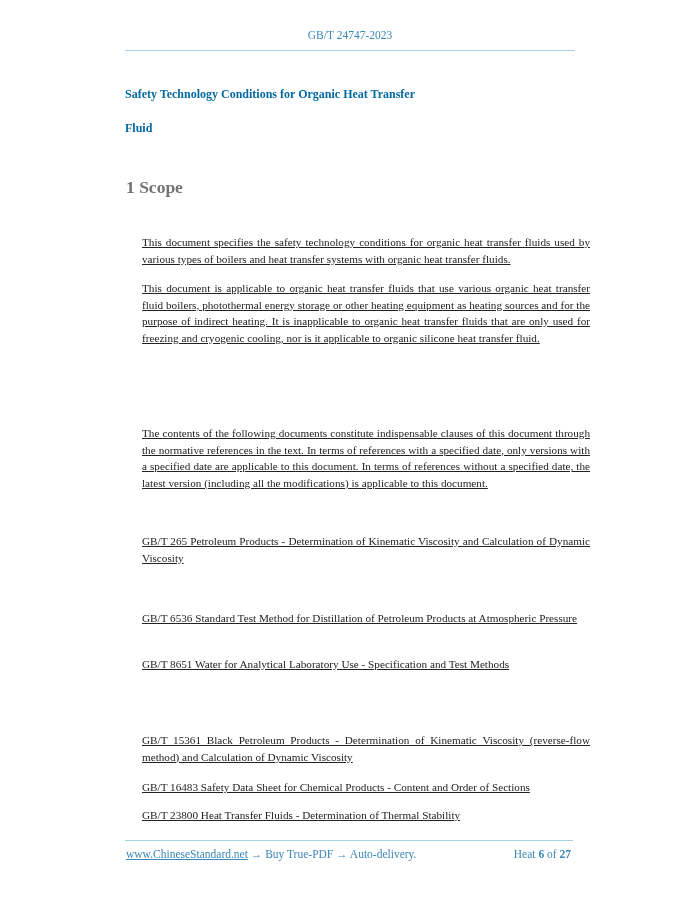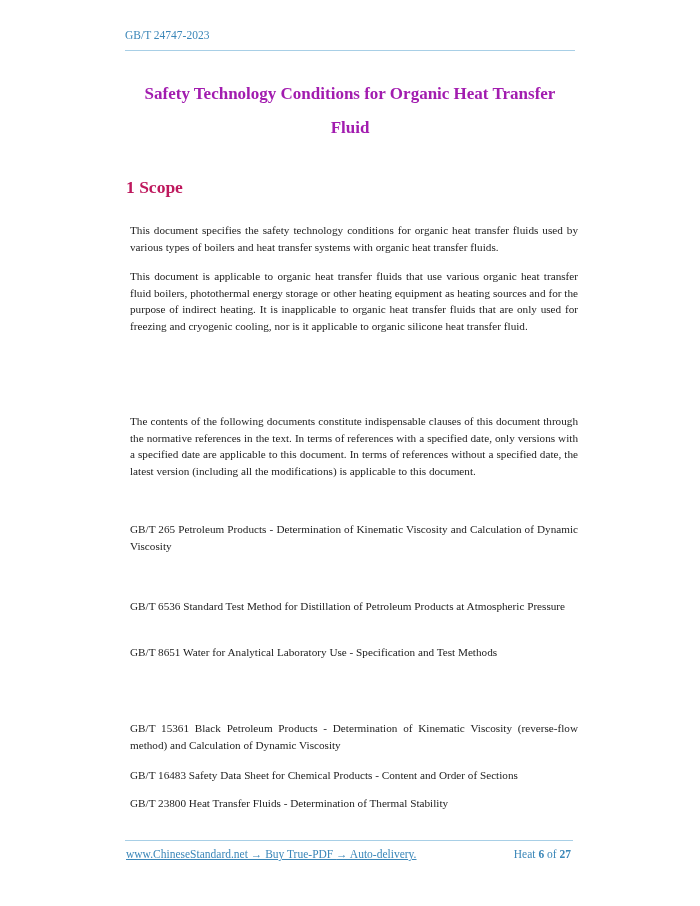--- a/index.html
+++ b/index.html
@@ -1,28 +1,28 @@
 <!DOCTYPE html>
 <html><head>
 <meta charset="utf-8">
 <style>
   html, body { margin: 0; padding: 0; background: #ffffff; }
   body { width: 700px; height: 906px; position: relative; overflow: hidden;
          font-family: "Liberation Serif", "DejaVu Serif", serif; color: #222; }
   .page { position: absolute; left: 0; top: 0; width: 700px; height: 906px; }
-  .hdr { position: absolute; left: 125px; width: 450px; top: 29px; text-align: left;
+  .hdr { position: absolute; left: 125px; width: 450px; top: 29px; text-align: center;
          font-size: 11.5px; color: #3a86b8; }
   .hdr-rule { position: absolute; left: 125px; width: 450px; top: 50px; height: 1px; background: #a8cfe6; }
-  .title { position: absolute; left: 125px; width: 450px; top: 77px; text-align: center;
-           font-weight: bold; font-size: 17px; color: #a21caf; line-height: 34px; }
-  h2 { position: absolute; left: 126px; margin: 0; font-weight: bold; font-size: 17.5px; color: #be185d; }
-  .p { position: absolute; left: 126px; width: 448px; margin: 4px; font-size: 11.2px; line-height: 16.6px;
-       text-align: justify; color: #222; }
+  .title { position: absolute; left: 125px; width: 450px; top: 77px; text-align: left;
+           font-weight: bold; font-size: 12px; color: #0369a1; line-height: 34px; }
+  h2 { position: absolute; left: 126px; margin: 0; font-weight: bold; font-size: 17.5px; color: #737373; }
+  .p { position: absolute; left: 126px; width: 448px; margin: 16px; font-size: 11.2px; line-height: 16.6px;
+       text-align: justify; color: #222; text-decoration: underline; }
   .ftr-rule { position: absolute; left: 125px; width: 448px; top: 840px; height: 1px; background: #a8cfe6; }
-  .ftr { position: absolute; left: 126px; width: 447px; top: 848px; font-size: 11.5px; color: #3a86b8; text-decoration: underline; }
+  .ftr { position: absolute; left: 126px; width: 447px; top: 848px; font-size: 11.5px; color: #3a86b8; }
   .ftr a { color: #3a86b8; text-decoration: underline; }
   .ftr .right { position: absolute; right: 2px; top: 0; }
   .ftr b { font-weight: bold; }
 </style>
 </head>
 <body>
 
 <div class="page">
   <div class="hdr">GB/T 24747-2023</div>
   <div class="hdr-rule"></div>

